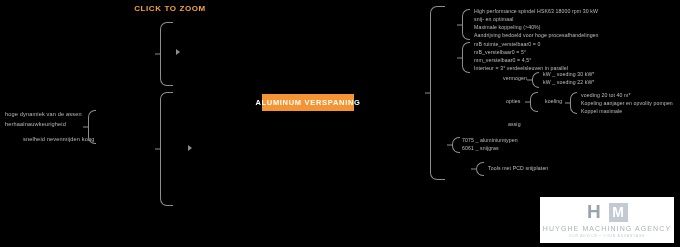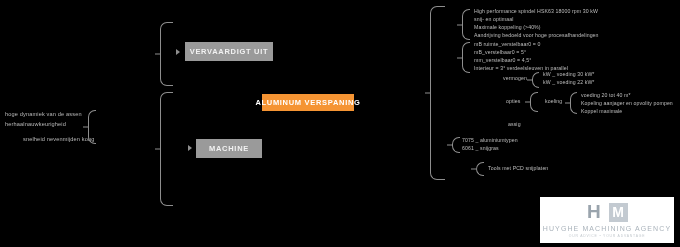--- a/index.html
+++ b/index.html
@@ -101,30 +101,29 @@
   .logo-tag{
     font-size:3.4px;letter-spacing:.8px;color:#c3c9ce;margin-top:1.5px;
     white-space:nowrap;
   }
 </style>
 </head>
 <body>
 
 <div class="stage">
 
+  <div class="abs click-zoom">CLICK TO ZOOM</div>
 
   <div class="brace" style="left:160px;top:22px;width:12px;height:62px;"></div>
   <div class="arrow" style="left:176px;top:49px;"></div>
 
-  <div class="abs box grey box-vervaardigt">VERVAARDIGT UIT</div>
 
   <div class="brace" style="left:160px;top:92px;width:12px;height:112px;"></div>
   <div class="arrow" style="left:188px;top:145px;"></div>
 
-  <div class="abs box grey box-machine">MACHINE</div>
 
   <div class="abs lt lt1">hoge dynamiek van de assen</div>
   <div class="abs lt lt2">herhaalnauwkeurigheid</div>
   <div class="abs lt lt3">snelheid nevenmijden kong</div>
 
   <div class="brace thin" style="left:88px;top:110px;width:7px;height:32px;"></div>
 
   <div class="abs box orange box-alu">ALUMINUM VERSPANING</div>
 
   <div class="brace" style="left:430px;top:6px;width:14px;height:172px;"></div>

